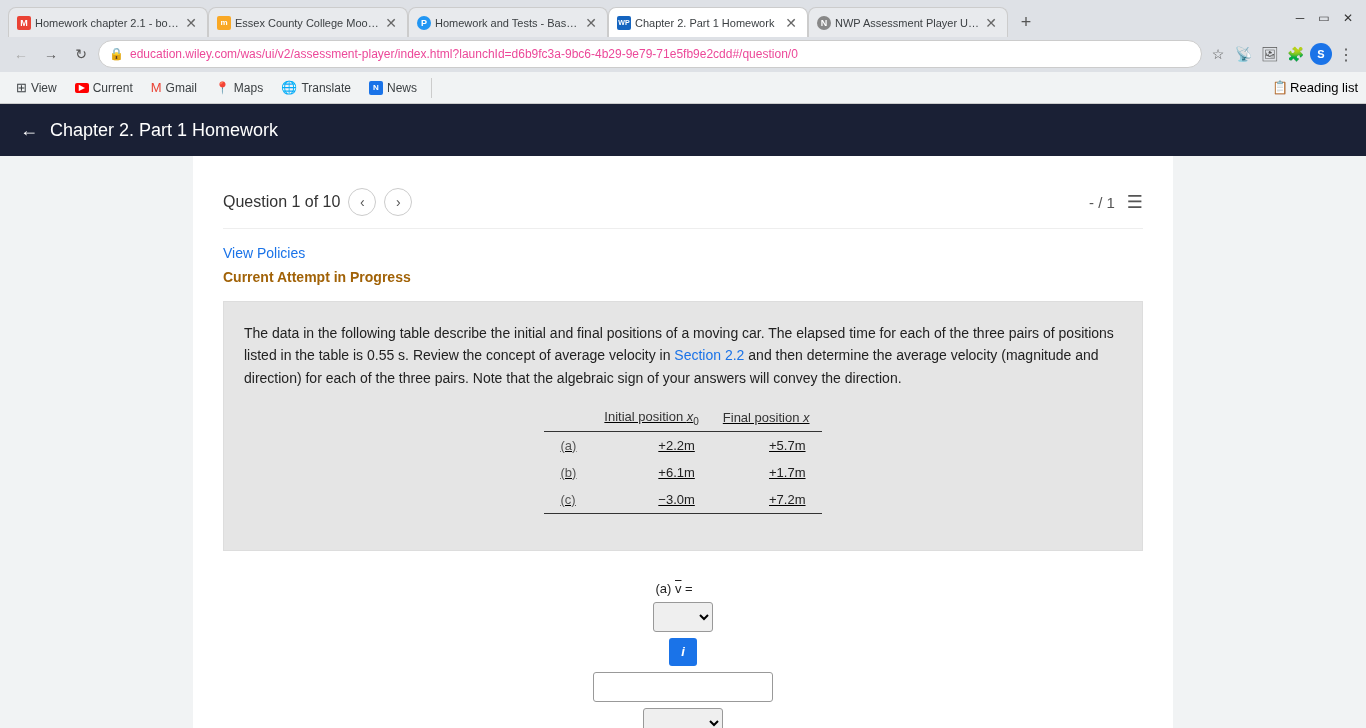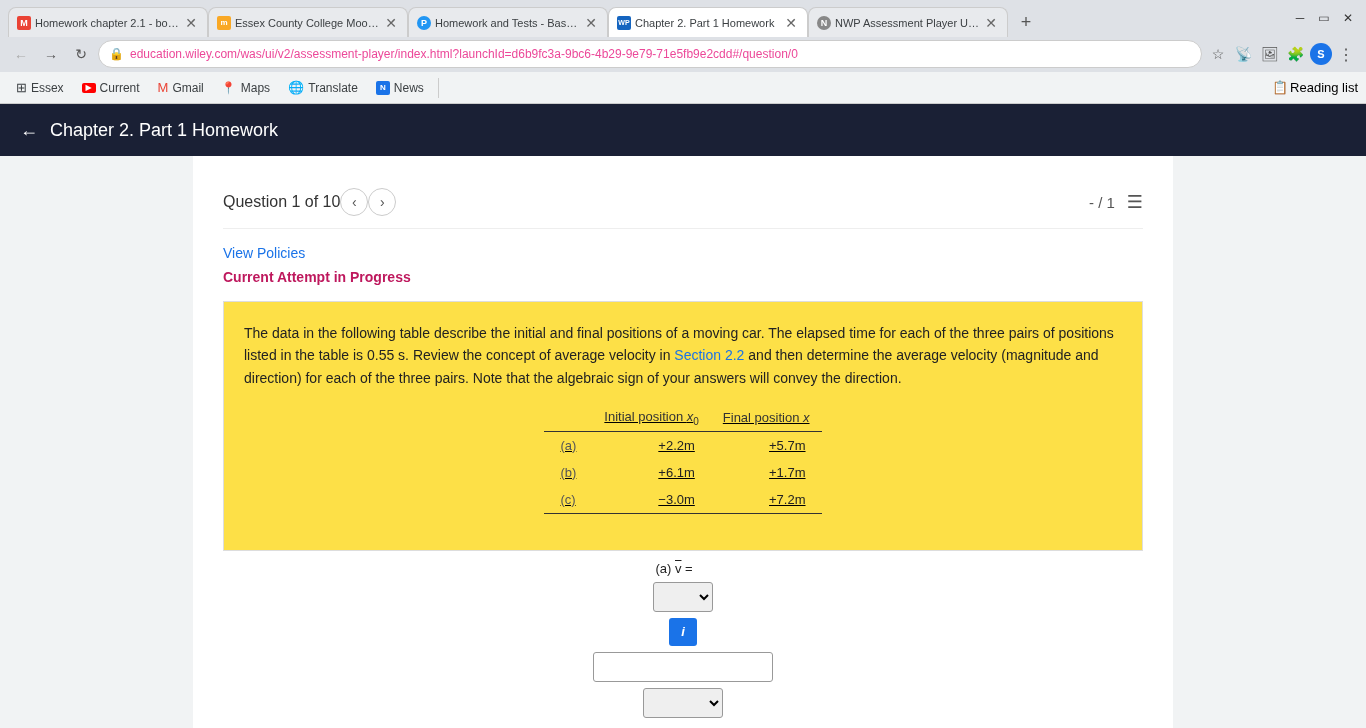--- a/index.html
+++ b/index.html
@@ -83,36 +83,36 @@
     
     .content-area {
       background: #fff; min-height: 580px;
       max-width: 980px; margin: 0 auto; padding: 20px 30px;
     }
 
     .question-nav {
       display: flex; align-items: center; justify-content: space-between;
       padding: 12px 0; border-bottom: 1px solid #eee; margin-bottom: 16px;
     }
-    .question-nav-left { display: flex; align-items: center; }
+    .question-nav-left { display: flex; align-items: center; gap: 8px; }
     .question-label { font-size: 16px; color: #333; }
     .nav-arrow {
       width: 28px; height: 28px; display: flex; align-items: center; justify-content: center;
       border: 1px solid #ccc; border-radius: 50%; cursor: pointer; font-size: 14px; color: #555;
     }
     .question-nav-right { display: flex; align-items: center; gap: 12px; }
     .score-display { font-size: 15px; color: #555; }
     .list-icon { font-size: 18px; color: #555; cursor: pointer; }
 
     .view-policies { color: #1a73e8; font-size: 14px; cursor: pointer; margin-bottom: 8px; display: block; }
-    .current-attempt { font-size: 14px; font-weight: bold; color: #be185d; margin-bottom: 16px; }
+    .current-attempt { font-size: 14px; font-weight: bold; color: #a16207; margin-bottom: 16px; }
 
     .question-box {
-      border: 1px solid #ddd; padding: 20px; 
-      background: #fde047;
+      border: 1px solid #ddd; padding: 20px; margin-bottom: 20px;
+      background: #e5e5e5;
     }
     .question-text { font-size: 14px; color: #222; line-height: 1.6; margin-bottom: 16px; }
     .section-link { color: #1a73e8; text-decoration: none; }
 
     
     .data-table { border-collapse: collapse; margin: 0 auto 16px auto; text-decoration: underline; }
     .data-table th {
       font-size: 13px; color: #333; font-weight: normal;
       padding: 4px 12px; text-align: center;
       border-bottom: 1.5px solid #333;
@@ -217,21 +217,21 @@
       <div class="bar-icon">🖼</div>
       <div class="bar-icon">🧩</div>
       <div class="profile-circle">S</div>
       <div class="bar-icon kebab">⋮</div>
     </div>
   </div>
 
   <div class="bookmarks-bar">
     <div class="bookmark-item">
       <span class="bm-icon">⊞</span>
-      <span>Essex</span>
+      <span>View</span>
     </div>
     <div class="bookmark-item">
       <span style="width:14px;height:10px;background:#ff0000;border-radius:2px;display:inline-flex;align-items:center;justify-content:center;">
         <span style="color:#fff;font-size:8px;">▶</span>
       </span>
       <span>Current</span>
     </div>
     <div class="bookmark-item">
       <span style="font-size:13px;color:#ea4335;">M</span>
       <span>Gmail</span>

